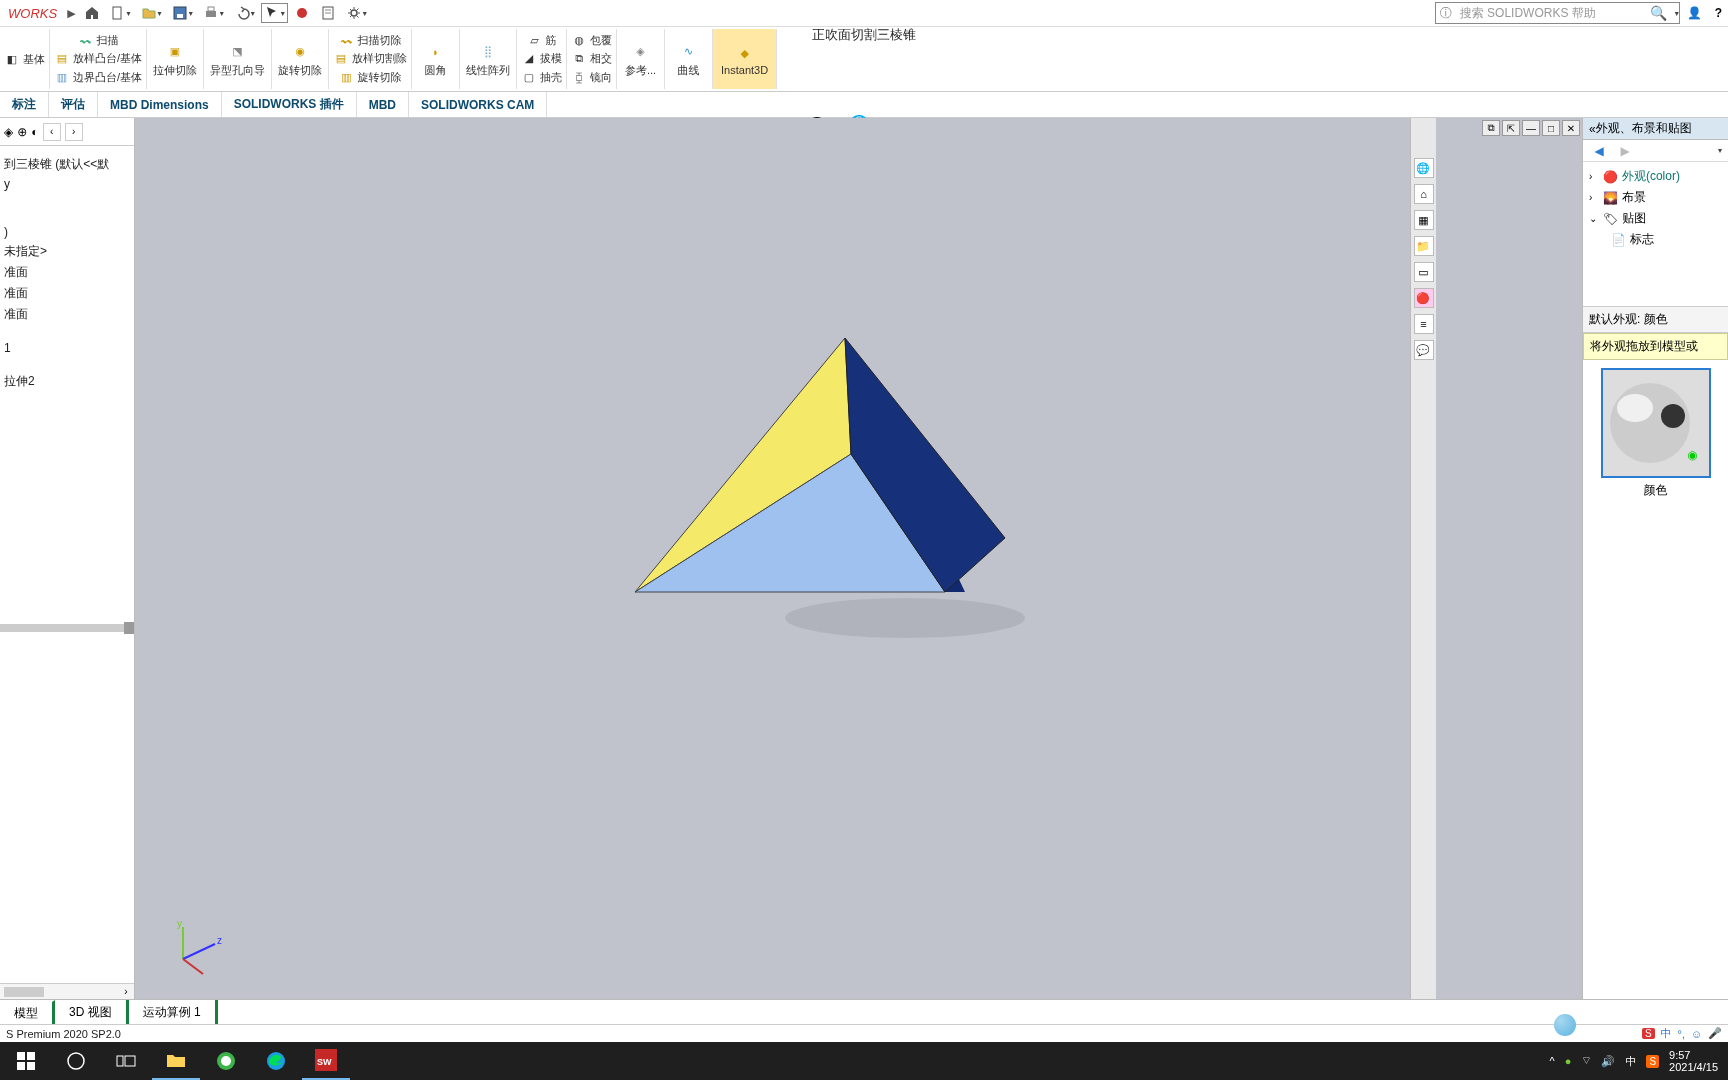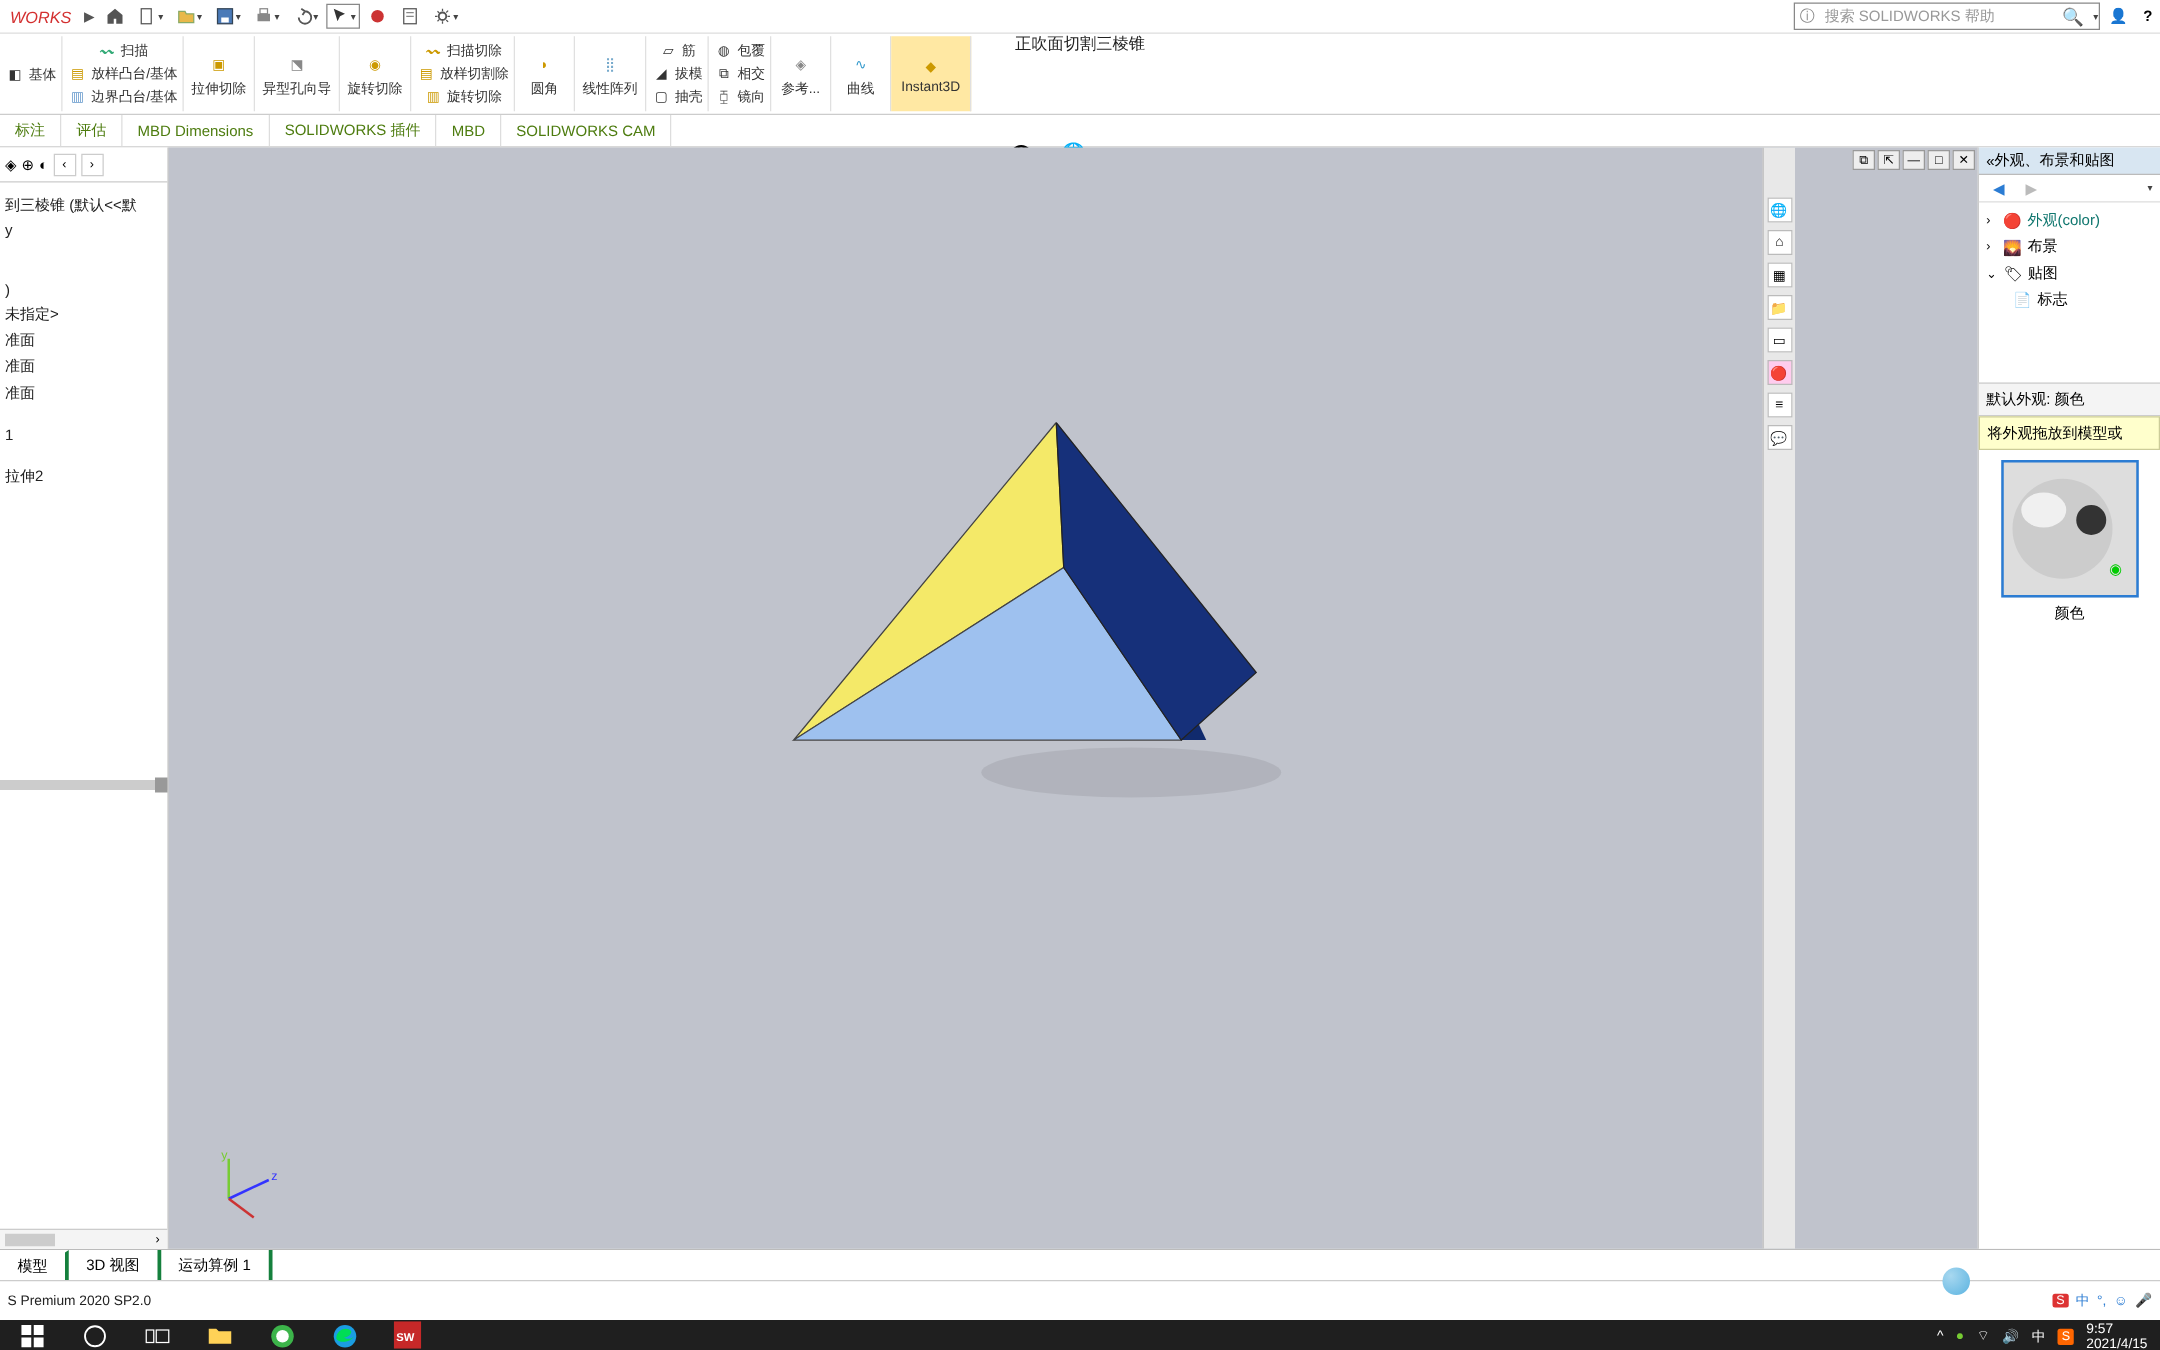--- a/index.html
+++ b/index.html
@@ -24,21 +24,21 @@
 .rgroup { display: flex; flex-direction: column; align-items: center; justify-content: center; padding: 2px 6px; border-right: 1px solid #e0e0e0; font-size: 11px; color: #333; cursor: pointer; min-width: 48px; }
 .rgroup.small { flex-direction: column; justify-content: space-around; padding: 2px 4px; }
 .rrow { display: flex; align-items: center; gap: 3px; font-size: 11px; }
 .ricon { width: 22px; height: 22px; display: inline-flex; align-items: center; justify-content: center; }
 .ricon-sm { width: 16px; height: 16px; display: inline-flex; align-items: center; justify-content: center; }
 .instant3d { background: #ffe8a3; padding: 4px 8px; }
 
 
 .tabs { height: 26px; background: #fff; display: flex; align-items: stretch; font-size: 12px; border-bottom: 1px solid #ccc; }
 .tab { padding: 4px 12px; border-right: 1px solid #ddd; color: #333; cursor: pointer; display: flex; align-items: center; }
-.tab.disabled { color: #4d7c0f; }
+.tab.disabled { color: #0c4a6e; font-weight: bold; }
 .view-toolbar { position: absolute; left: 680px; top: 122px; display: flex; gap: 3px; padding: 2px; }
 .vtbtn { width: 18px; height: 18px; cursor: pointer; display: flex; align-items: center; justify-content: center; }
 
 
 .main { display: flex; height: calc(100% - 27px - 65px - 26px - 25px - 18px - 38px); position: relative; }
 
 
 .leftpanel { width: 135px; background: #fff; border-right: 1px solid #bbb; display: flex; flex-direction: column; font-size: 12px; position: relative; }
 .lp-icons { height: 28px; border-bottom: 1px solid #ccc; display: flex; align-items: center; gap: 4px; padding: 0 4px; }
 .lp-icons .navbtn { width: 18px; height: 18px; border: 1px solid #ccc; display: flex; align-items: center; justify-content: center; font-size: 10px; cursor: pointer; }
@@ -77,25 +77,25 @@
 .swatch .img { width: 110px; height: 110px; border: 2px solid transparent; display: flex; align-items: center; justify-content: center; background: #ddd; }
 .swatch.sel .img { border-color: #2b7cd3; }
 .swatch .lbl { margin-top: 4px; }
 
 
 .bottomtabs { height: 25px; background: #fff; border-top: 1px solid #bbb; display: flex; align-items: stretch; font-size: 12px; }
 .btab { padding: 3px 14px; border-right: 3px solid #15803d; cursor: pointer; display: flex; align-items: center; }
 .btab.active { background: #fff; border-top: 2px solid #fff; position: relative; }
 
 
-.statusbar { height: 32px; background: #fff; border-top: 1px solid #ccc; font-size: 11px; padding: 1px 6px; color: #222; display: flex; align-items: center; }
+.statusbar { height: 18px; background: #fff; border-top: 1px solid #ccc; font-size: 11px; padding: 1px 6px; color: #222; display: flex; align-items: center; }
 .statusbar .right { margin-left: auto; display: flex; gap: 6px; align-items: center; }
 
 
-.taskbar { height: 26px; background: #1f1f1f; display: flex; align-items: center; gap: 2px; padding: 0 2px; }
+.taskbar { height: 38px; background: #1f1f1f; display: flex; align-items: center; gap: 2px; padding: 0 2px; }
 .taskbar .tbtn { width: 48px; height: 38px; display: flex; align-items: center; justify-content: center; cursor: pointer; }
 .taskbar .tbtn.active { border-bottom: 2px solid #76b9ed; }
 .taskbar .tray { margin-left: auto; display: flex; align-items: center; gap: 10px; padding-right: 8px; color: #fff; font-size: 11px; }
 .tray .clock { line-height: 1.1; }
 
 .circle-btn { position: absolute; right: 152px; bottom: 44px; width: 22px; height: 22px; border-radius: 50%; background: radial-gradient(circle at 30% 30%, #a8d8f0, #5bb3e0); }
 </style>
 </head>
 <body>
 

